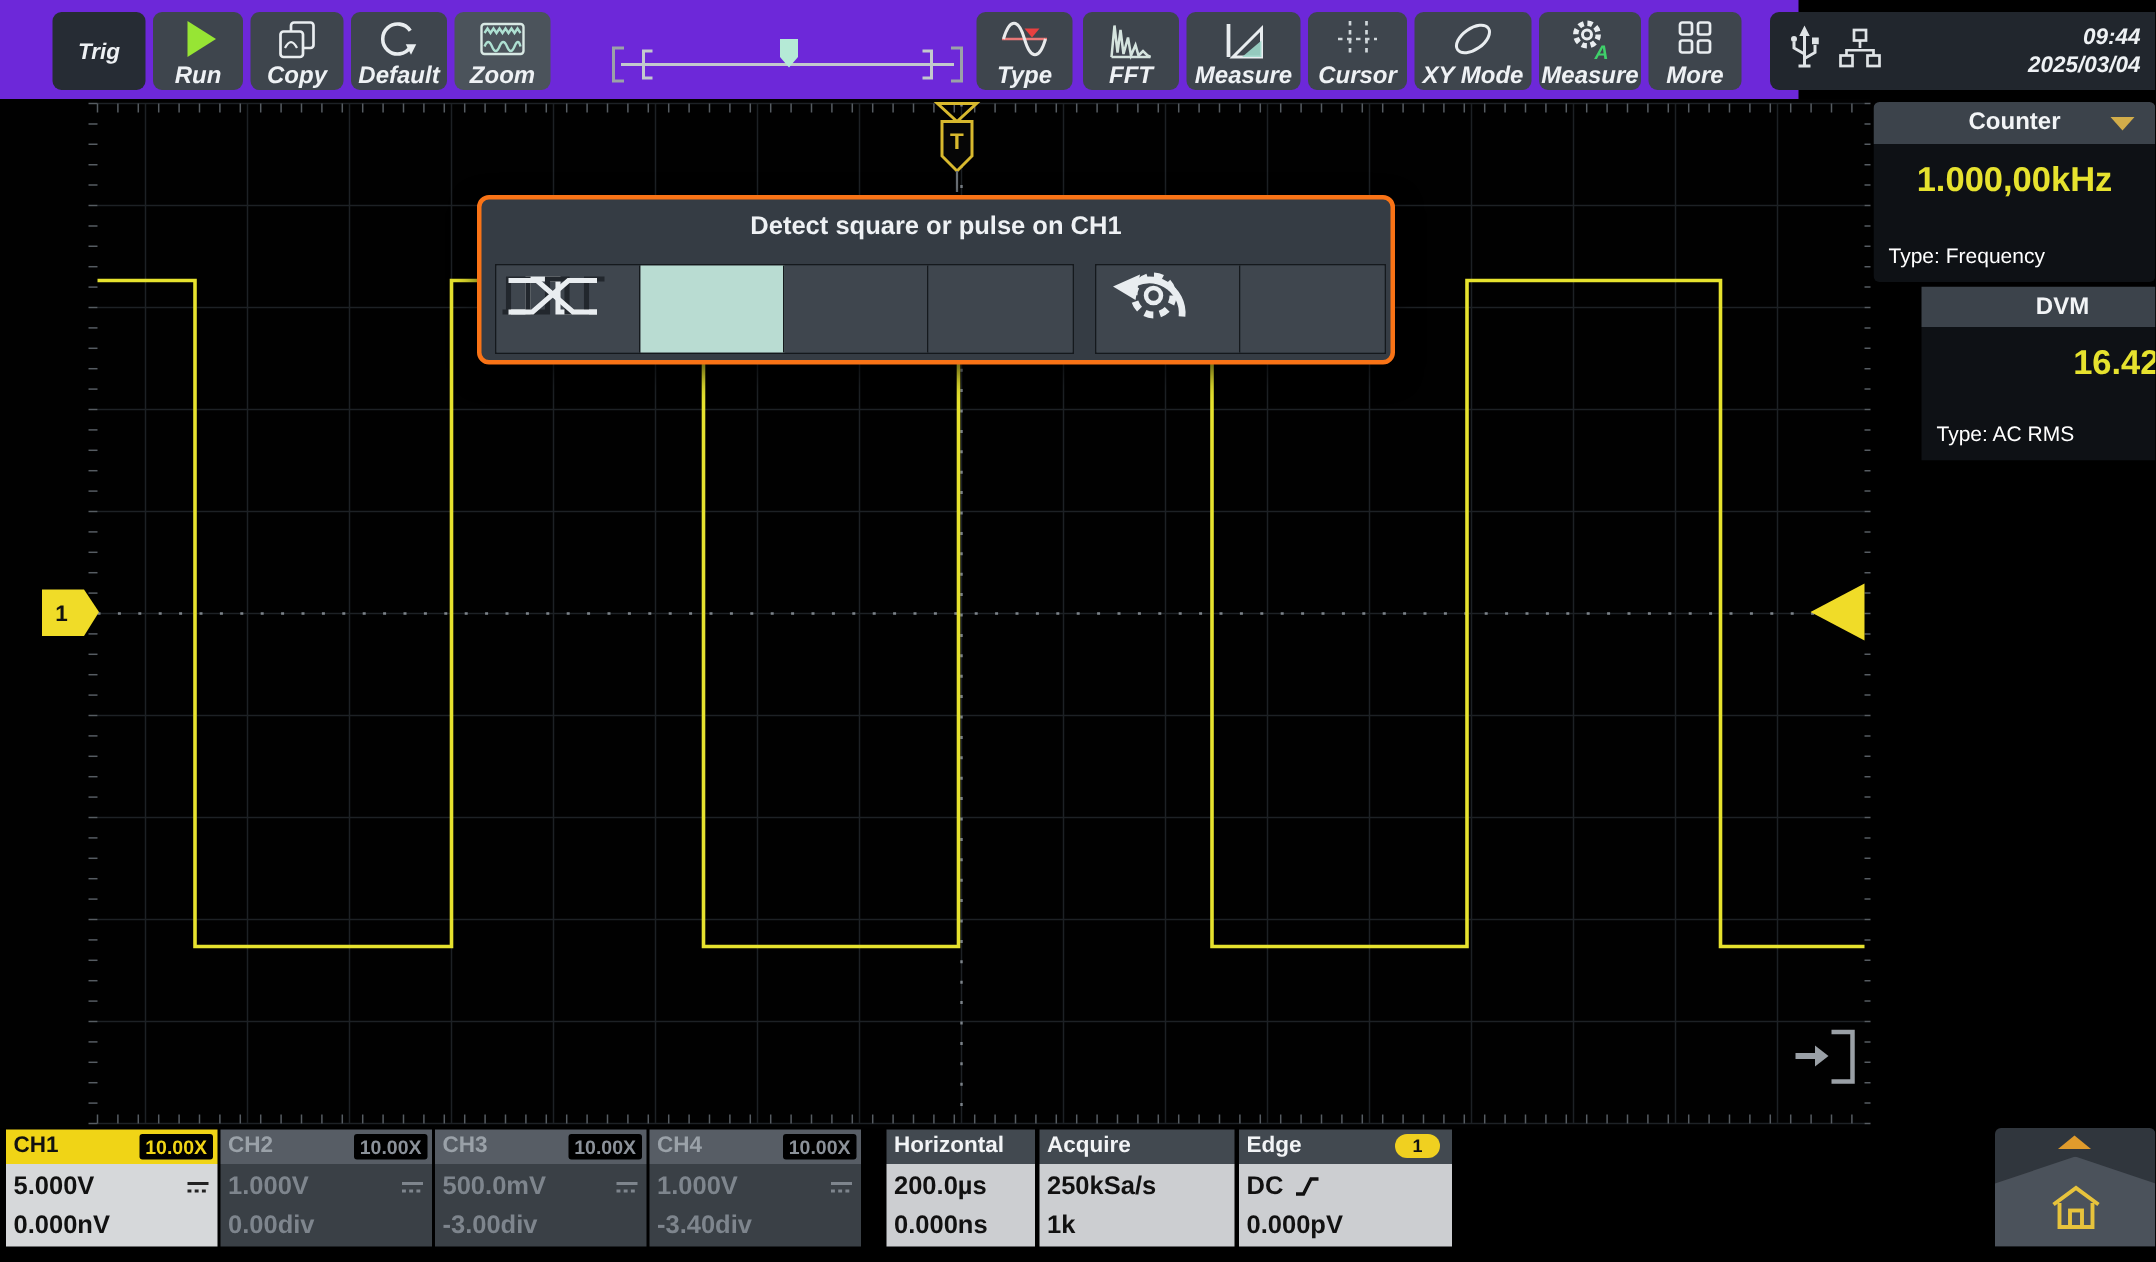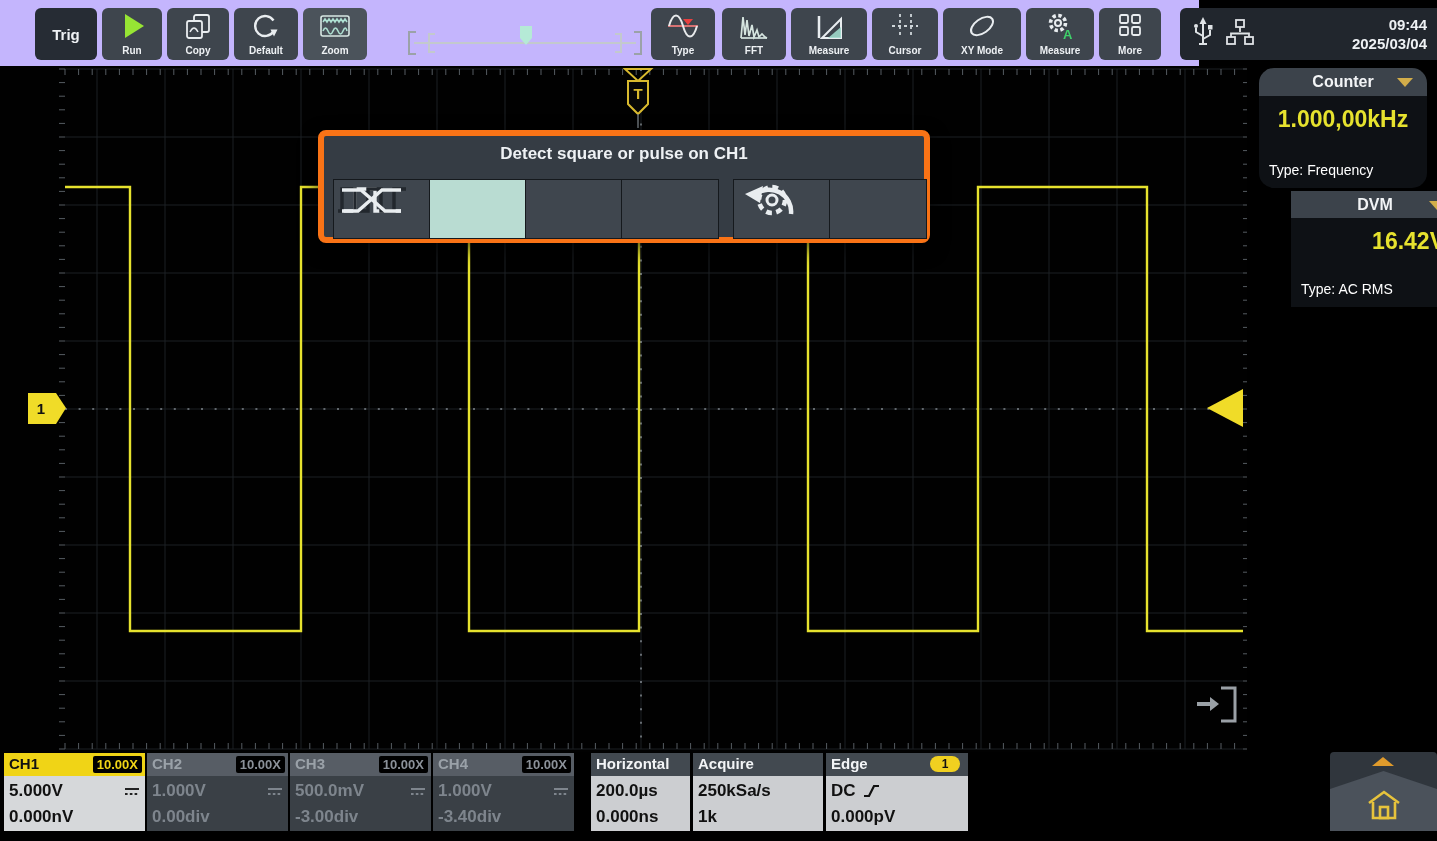--- a/index.html
+++ b/index.html
@@ -1,53 +1,53 @@
 <!DOCTYPE html>
 <html><head>
 <meta charset="utf-8">
 <style>
   html,body{margin:0;padding:0;background:#000;}
   .app{position:relative;width:1437px;height:841px;background:#000;overflow:hidden;
        font-family:"Liberation Sans",sans-serif;-webkit-font-smoothing:antialiased;}
 
   
-  .toolbar{position:absolute;left:0;top:0;width:1199px;height:66px;background:#c4b5fd;}
+  .toolbar{position:absolute;left:0;top:0;width:1199px;height:66px;background:#6d28d9;font-style:italic;}
   .tbtn{position:absolute;top:8px;height:52px;background:#3e454d;border-radius:6px;
         display:flex;flex-direction:column;align-items:center;justify-content:flex-end;
         padding-bottom:3px;box-sizing:border-box;cursor:pointer;}
   .tbtn .ticon{flex:1;display:flex;align-items:center;justify-content:center;width:100%;}
-  .tbtn .tlabel{font-size:10px;font-weight:bold;color:#eef1f4;line-height:13px;white-space:nowrap;}
+  .tbtn .tlabel{font-size:16px;font-weight:bold;color:#eef1f4;line-height:13px;white-space:nowrap;}
   .tbtn.trig{background:#262c34;justify-content:center;padding-bottom:0;}
   .tbtn.trig .tlabel{font-size:15px;}
   .tbtn.zoomed{background:#4b535b;}
   .slider-wrap{position:absolute;top:8px;height:52px;}
   .statusbox{position:absolute;top:8px;left:1180px;width:257px;height:52px;background:#21262d;
              border-radius:6px 0 0 6px;display:flex;align-items:center;}
   .clock{margin-left:auto;margin-right:10px;text-align:right;color:#eef1f4;font-size:15px;
          font-weight:bold;line-height:19px;}
 
   
   .display{position:absolute;left:0;top:66px;width:1247px;height:686px;background:#010101;}
   .display svg{position:absolute;left:0;top:0;}
 
   
   .dialog{position:absolute;left:318px;top:130px;width:612px;height:113px;background:#353c44;
-          border:6px solid #f97316;border-radius:8px;box-sizing:border-box;z-index:10;
+          border:3px solid #f97316;border-radius:8px;box-sizing:border-box;z-index:10;
           box-shadow:0 6px 18px rgba(0,0,0,.65);}
   .dialog-title{margin-top:8px;text-align:center;color:#eef1f4;font-size:17px;font-weight:bold;}
   .wave-group{position:absolute;top:43px;height:60px;display:flex;border:1px solid #15191d;box-sizing:border-box;}
   .g1{left:9px;}
   .g2{left:409px;}
   .wave-btn{width:96px;height:58px;background:#3f464e;border-right:1px solid #15191d;
             display:flex;align-items:center;justify-content:center;color:#e9edf0;cursor:pointer;box-sizing:border-box;}
   .wave-btn:last-child{border-right:none;}
   .wave-btn.selected{background:#b9dcd2;color:#22272d;}
 
   
-  .panel{position:absolute;left:1249px;width:168px;border-radius:15px;overflow:hidden;margin-left:10px;}
+  .panel{position:absolute;left:1249px;width:188px;border-radius:4px;overflow:hidden;}
   .panel-header{height:28px;background:#3c434b;display:flex;align-items:center;justify-content:center;position:relative;}
   .panel-header .ptitle{color:#f2f4f6;font-size:16px;font-weight:bold;}
   .tri-down{position:absolute;right:14px;top:10px;width:0;height:0;
             border-left:8px solid transparent;border-right:8px solid transparent;border-top:9px solid #d2ad4a;}
   .panel-body{background:#0e1115;position:relative;}
   .pvalue{color:#e6e22e;font-size:23px;font-weight:bold;padding-top:10px;text-align:center;}
   .pvalue.right{text-align:right;padding-right:14px;}
   .ptype{position:absolute;left:10px;bottom:10px;color:#ffffff;font-size:14px;}
 
   

